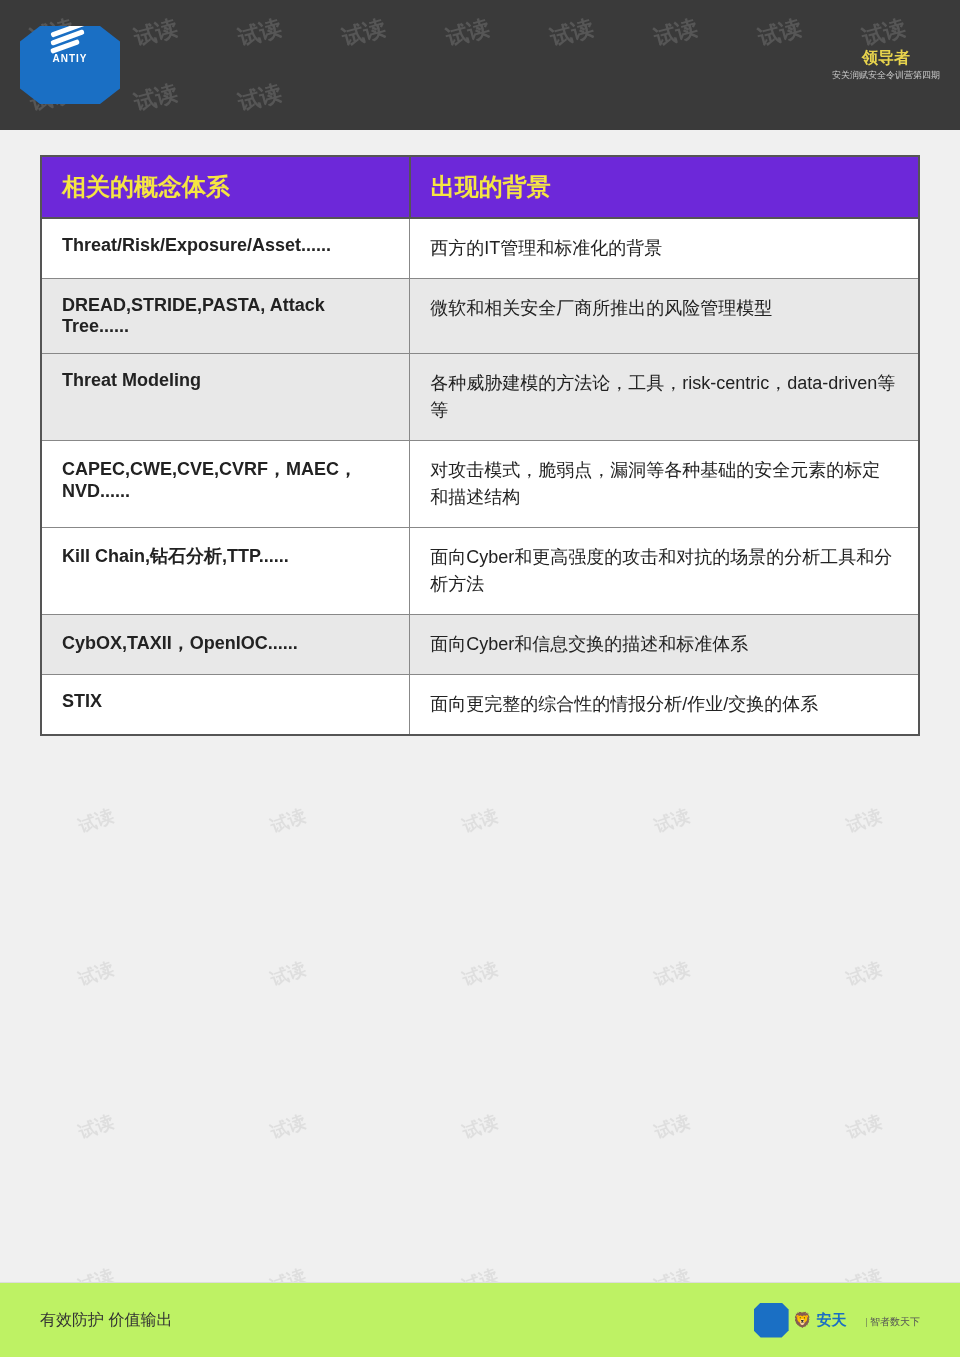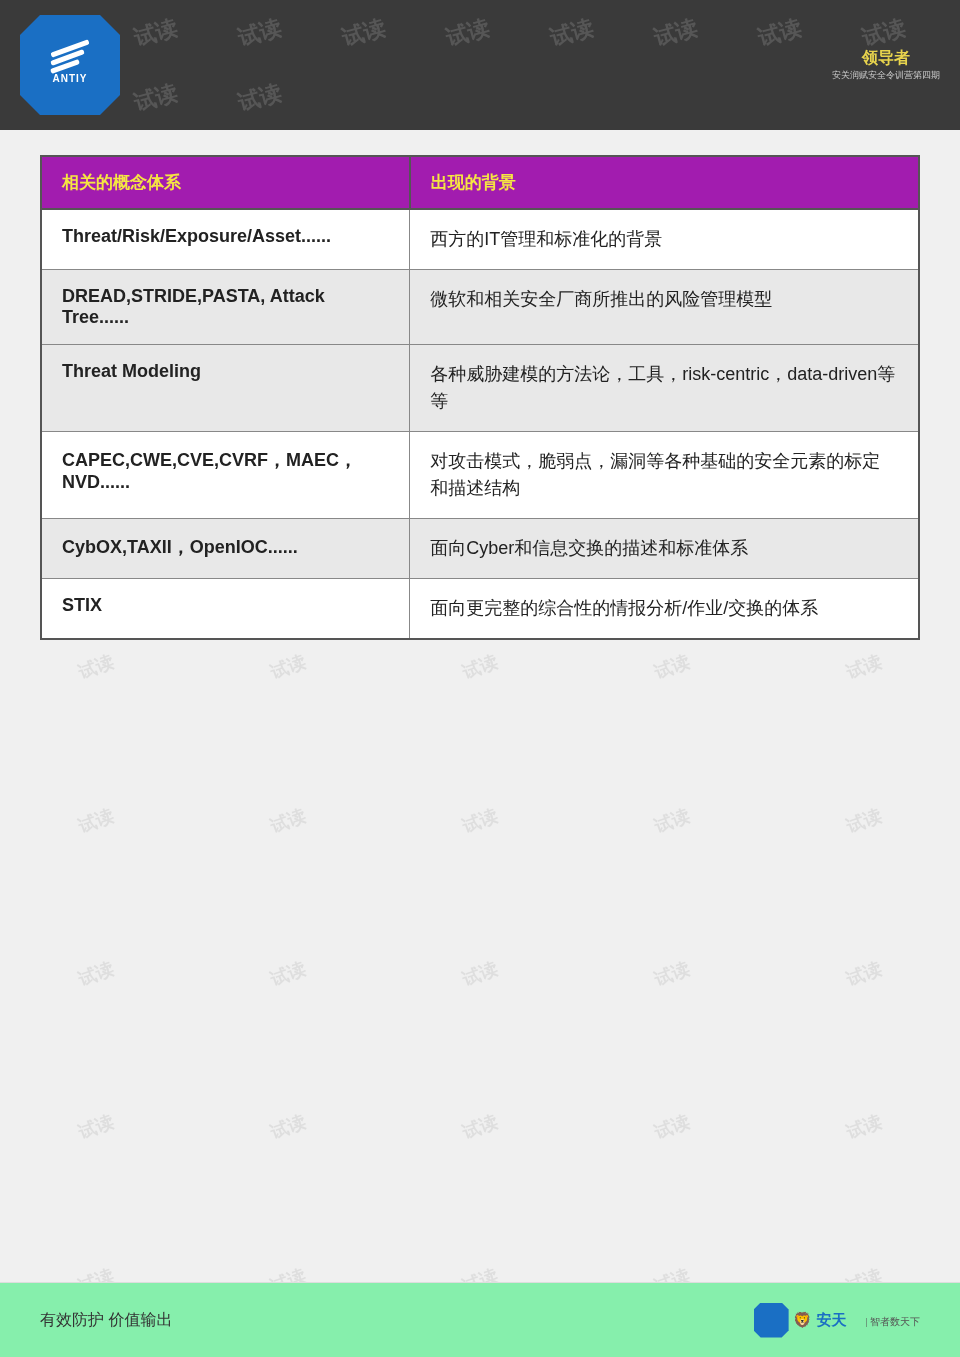--- a/index.html
+++ b/index.html
@@ -37,27 +37,27 @@
       color: #aaa;
       font-size: 22px;
       font-weight: bold;
       padding: 10px 30px;
       white-space: nowrap;
       transform: rotate(-15deg);
     }
 
     .logo-box {
       width: 100px;
-      height: 100px;
+      height: 78px;
       background: #1a6fc4;
       clip-path: polygon(20% 0%, 80% 0%, 100% 20%, 100% 80%, 80% 100%, 20% 100%, 0% 80%, 0% 20%);
       display: flex;
       flex-direction: column;
       align-items: center;
-      justify-content: center;
+      justify-content: flex-start;
       margin-left: 20px;
       z-index: 10;
       position: relative;
       flex-shrink: 0;
     }
 
     .logo-lines {
       display: flex;
       flex-direction: column;
       gap: 4px;
@@ -122,23 +122,23 @@
     }
 
     
     .data-table {
       width: 100%;
       border-collapse: collapse;
       border: 2px solid #555;
     }
 
     .table-header-row th {
-      background: #a21caf;
+      background: #6d28d9;
       color: #f5e642;
-      font-size: 17px;
+      font-size: 24px;
       font-weight: bold;
       padding: 14px 20px;
       text-align: left;
       border: 2px solid #555;
     }
 
     .table-body-row td {
       border: 1.5px solid #888;
       padding: 16px 20px;
       vertical-align: top;
@@ -164,21 +164,21 @@
       background: #e8e8e8;
     }
 
     
     .footer {
       position: absolute;
       bottom: 0;
       left: 0;
       right: 0;
       height: 75px;
-      background: #86efac;
+      background: #bef264;
       display: flex;
       align-items: center;
       justify-content: space-between;
       padding: 0 40px;
       border-top: 1px solid #ddd;
       z-index: 10;
     }
 
     .footer-slogan {
       font-size: 16px;
@@ -335,20 +335,24 @@
           <td class="col-left">DREAD,STRIDE,PASTA, Attack Tree......</td>
           <td class="col-right">微软和相关安全厂商所推出的风险管理模型</td>
         </tr>
         <tr class="table-body-row row-highlight">
           <td class="col-left">Threat Modeling</td>
           <td class="col-right">各种威胁建模的方法论，工具，risk-centric，data-driven等等</td>
         </tr>
         <tr class="table-body-row">
           <td class="col-left">CAPEC,CWE,CVE,CVRF，MAEC，NVD......</td>
           <td class="col-right">对攻击模式，脆弱点，漏洞等各种基础的安全元素的标定和描述结构</td>
+        </tr>
+        <tr class="table-body-row">
+          <td class="col-left">Kill Chain,钻石分析,TTP......</td>
+          <td class="col-right">面向Cyber和更高强度的攻击和对抗的场景的分析工具和分析方法</td>
         </tr>
         <tr class="table-body-row row-highlight">
           <td class="col-left">CybOX,TAXII，OpenIOC......</td>
           <td class="col-right">面向Cyber和信息交换的描述和标准体系</td>
         </tr>
         <tr class="table-body-row">
           <td class="col-left">STIX</td>
           <td class="col-right">面向更完整的综合性的情报分析/作业/交换的体系</td>
         </tr>
       </tbody>

